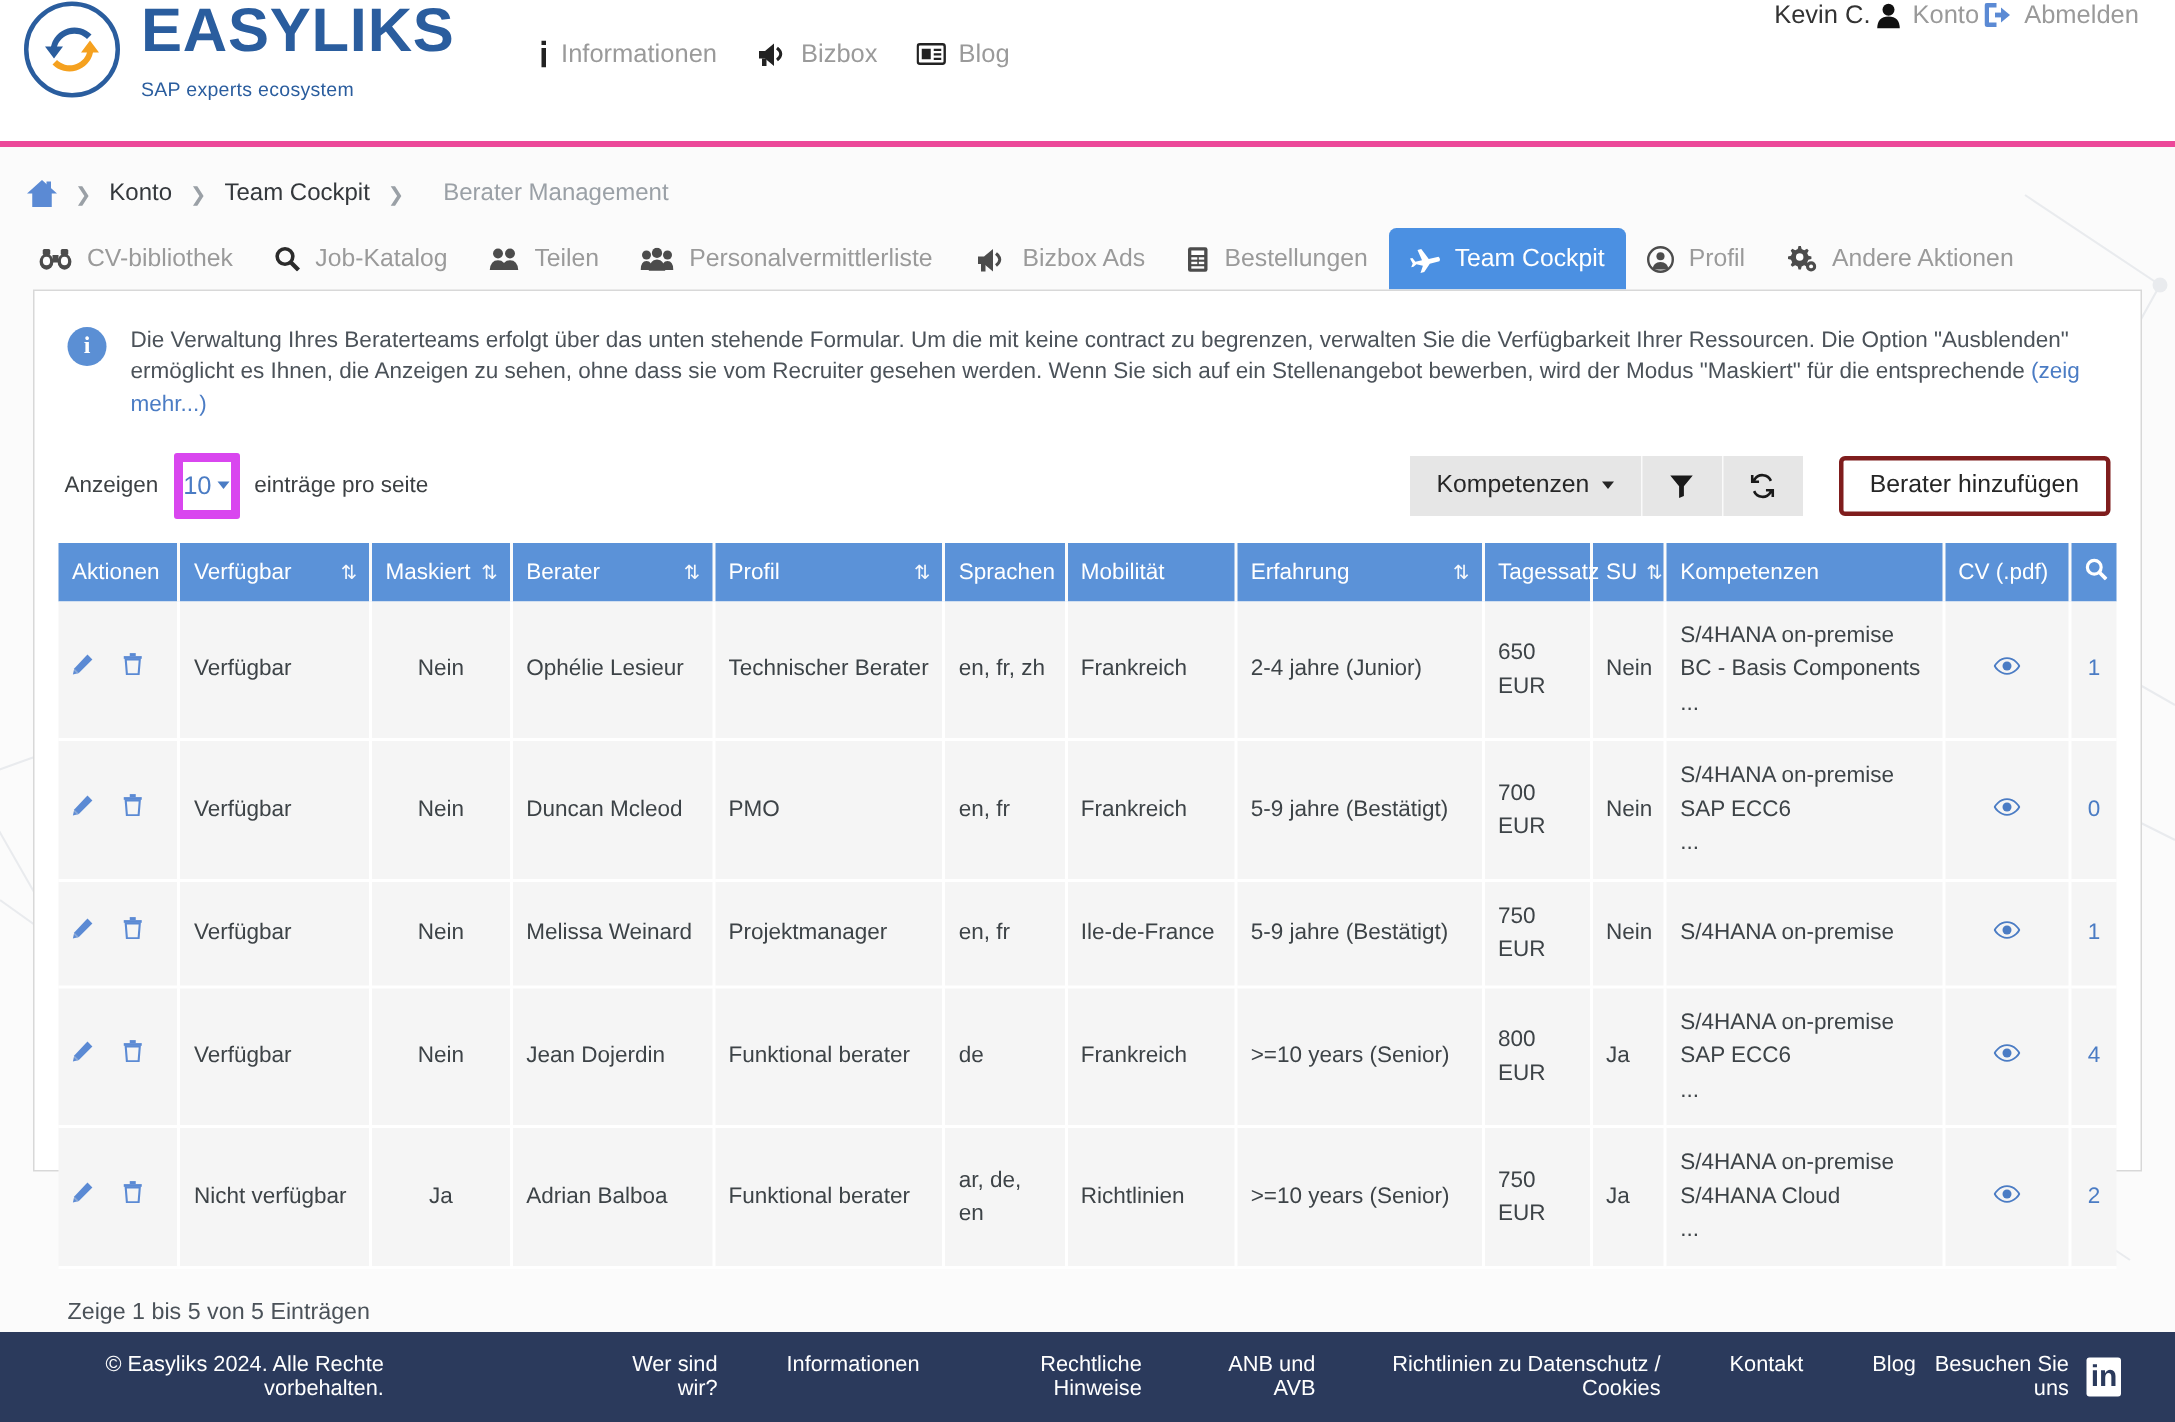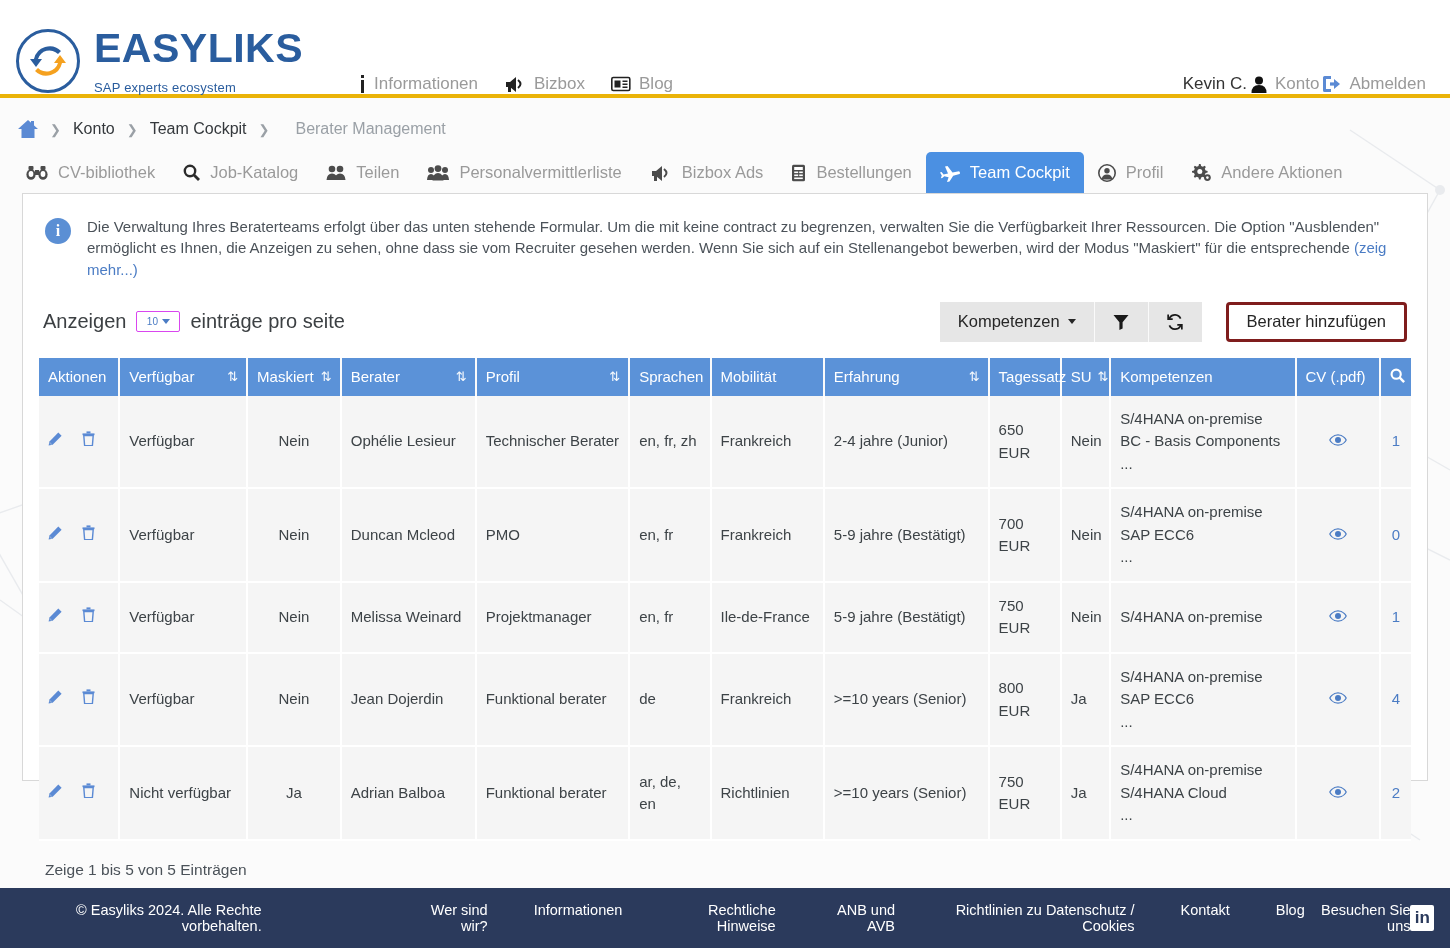--- a/index.html
+++ b/index.html
@@ -11,22 +11,22 @@
   }
   .page { position: relative; width: 1450px; height: 948px; background:#fbfbfb; }
 
   
   .bg-deco { position:absolute; inset:0; pointer-events:none; z-index:0; }
 
   
   .topbar {
     position: relative; z-index: 2;
     height: 98px; background: #ffffff;
-    display: flex; align-items: flex-end;
-    border-bottom: 4px solid #eab308;
+    display: flex; align-items: flex-start;
+    border-bottom: 4px solid #ec4899;
   }
   .logo-wrap { display:flex; align-items:center; padding-left: 16px; }
   .logo-mark {
     width: 64px; height: 64px; border-radius: 50%;
     border: 3px solid #2a5d9e; position: relative;
     display:flex; align-items:center; justify-content:center;
     flex: 0 0 auto;
   }
   .logo-mark svg { display:block; }
   .logo-text { margin-left: 14px; line-height: 1; }
@@ -89,26 +89,26 @@
     width: 26px; height: 26px; border-radius:50%;
     background:#5b8fd4; color:#fff; font-weight:bold; font-size:16px;
     display:flex; align-items:center; justify-content:center; flex:0 0 auto;
     margin-top:2px; font-family:"Liberation Serif", serif;
   }
   .alert-text { font-size: 15px; color:#4b5259; line-height: 1.42; }
   .alert-text a { color:#4b7cc4; text-decoration:none; }
 
   
   .toolbar { display:flex; align-items:center; margin-top: 22px; padding: 0 4px; }
-  .len-label { font-size: 20px; color:#3c4043; }
+  .len-label { font-size: 15px; color:#3c4043; }
   .len-select {
-    margin: 0 10px; min-width: 44px; height: 21px;
-    border:1px solid #d946ef; background:#fff; border-radius:2px;
+    margin: 0 10px; min-width: 44px; height: 44px;
+    border:6px solid #d946ef; background:#fff; border-radius:2px;
     display:flex; align-items:center; justify-content:center; gap:4px;
-    font-size: 10px; color:#4b7cc4; cursor:pointer;
+    font-size: 17px; color:#4b7cc4; cursor:pointer;
   }
   .caret { width:0;height:0;border-left:4px solid transparent;border-right:4px solid transparent;border-top:5px solid currentColor; }
   .tb-right { margin-left:auto; display:flex; align-items:center; gap: 0; }
   .btn-grey {
     background:#e6e6e6; border:none; height: 40px;
     padding: 0 18px; font-size: 16.5px; color:#262626;
     display:flex; align-items:center; gap:8px; cursor:pointer;
     font-family:"Liberation Sans", sans-serif;
   }
   .btn-grey + .btn-grey { border-left: 1px solid #fafafa; }
@@ -147,24 +147,24 @@
 
   
   .footer {
     position:absolute; left:0; bottom:0; width:100%; height: 60px;
     background:#2b3a5c; display:flex; align-items:center; z-index:3;
     color:#fff; font-size: 14.5px; text-align: right;
   }
   .footer .copy { padding-left: 18px; }
   .footer .flinks { display:flex; gap: 22px; margin-left: 130px; }
   .footer .flinks a { color:#fff; text-decoration:none;margin-left:24px; }
-  .footer .visit { margin-left:auto; display:flex; align-items:center; padding-right: 16px; }
+  .footer .visit { margin-left:auto; display:flex; align-items:center; gap: 12px; padding-right: 36px; }
   .li-badge {
     width: 26px; height: 26px; background:#fff; color:#2b3a5c;
-    font-weight:bold; font-size: 17px; display:flex; align-items:center; justify-content:center;
+    font-weight:bold; font-size: 20px; display:flex; align-items:center; justify-content:center;
     font-family:"Liberation Sans", sans-serif; border-radius:2px;
   }
 </style>
 </head>
 <body>
 
 <div class="page">
 
   <svg class="bg-deco" viewBox="0 0 1450 948" preserveAspectRatio="none">
     <g stroke="#e9ebee" stroke-width="1.4" fill="none">

